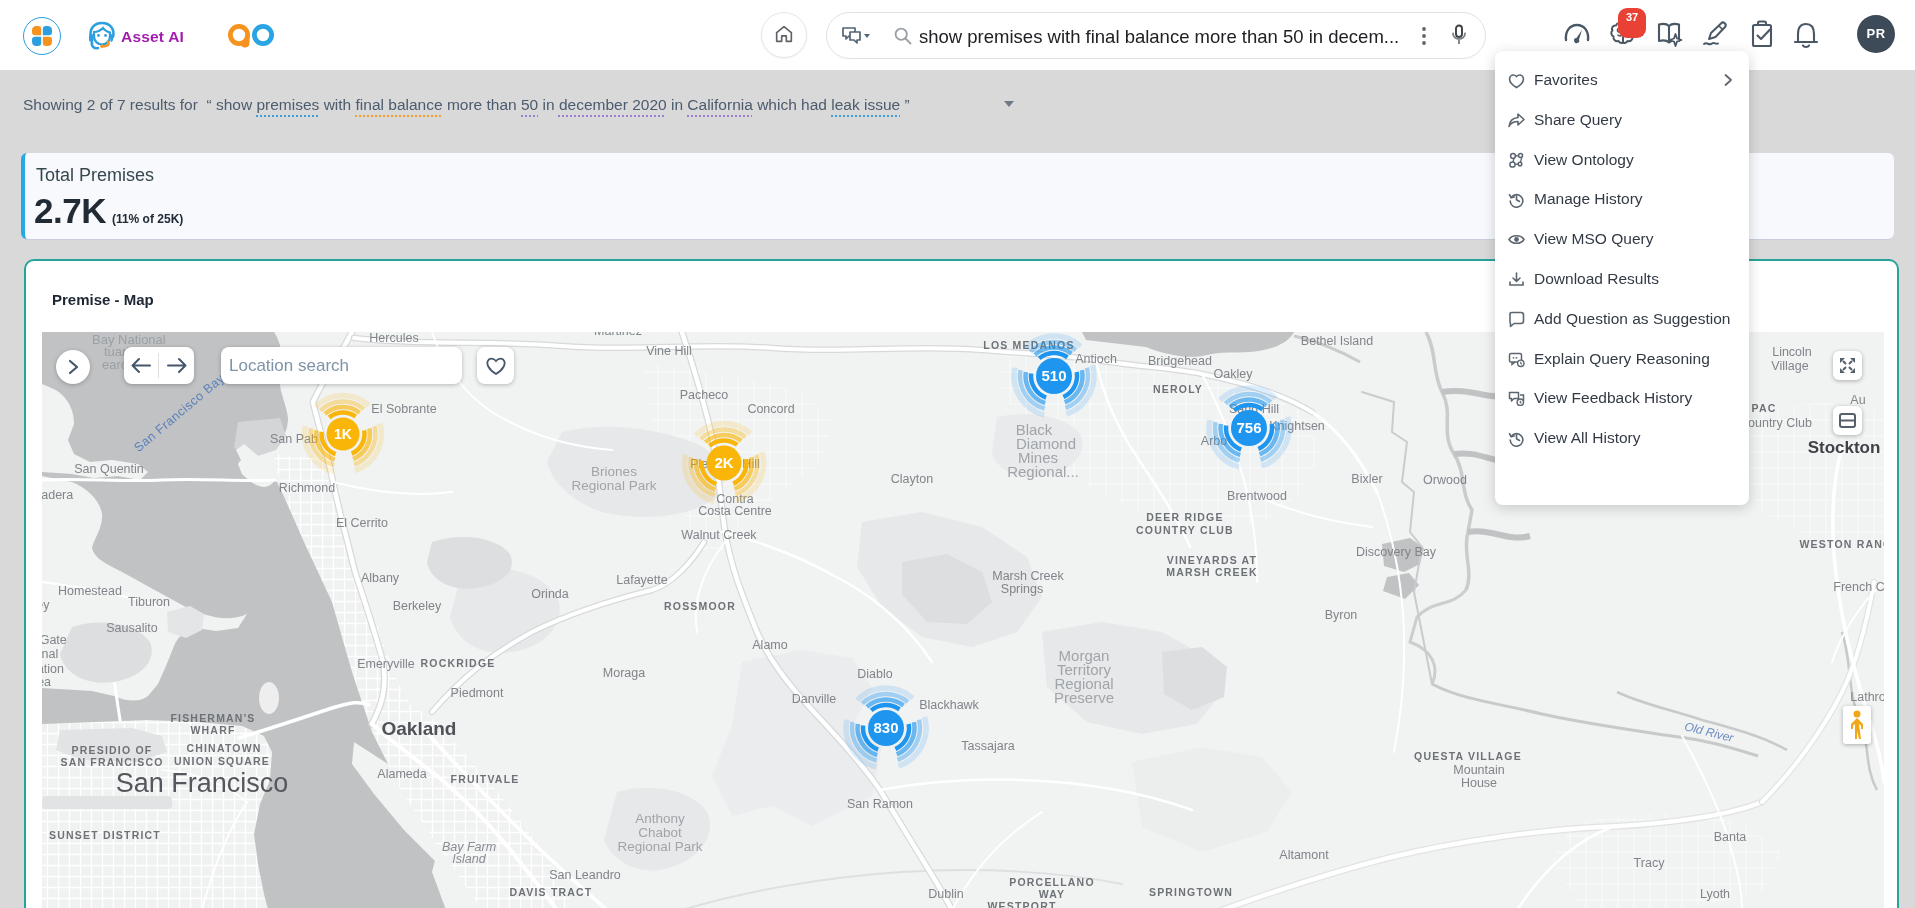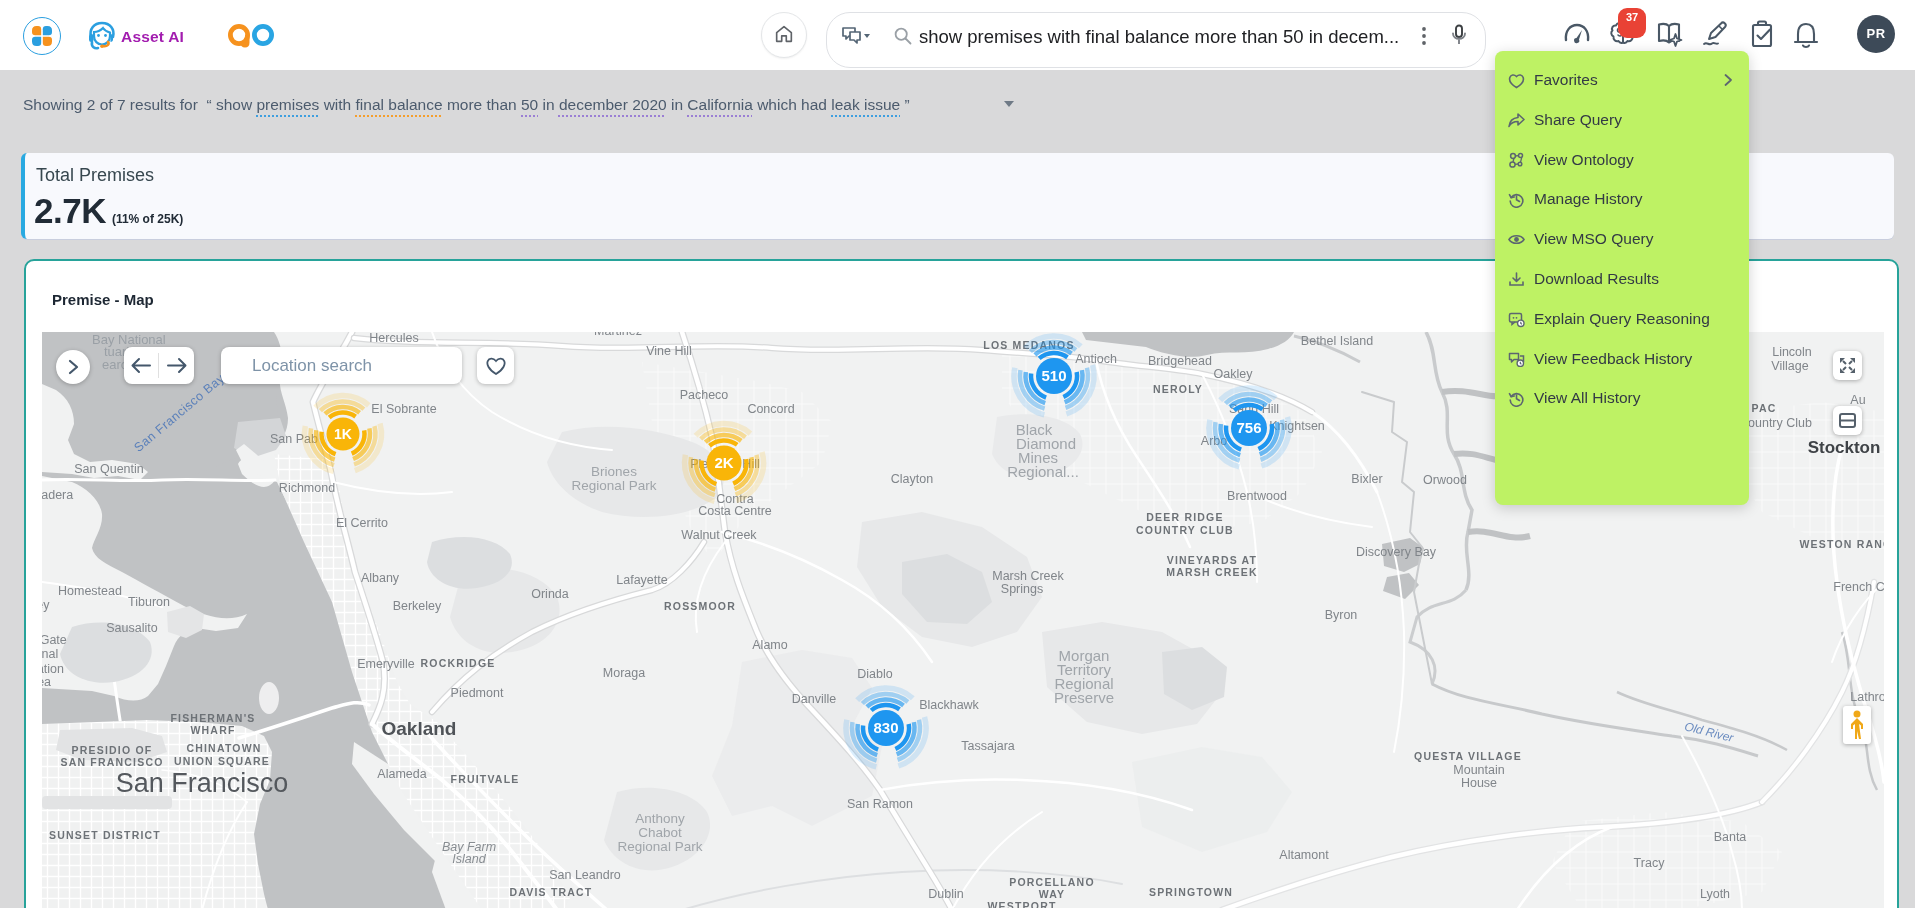--- a/index.html
+++ b/index.html
@@ -4,21 +4,21 @@
 <style>
 * { margin:0; padding:0; box-sizing:border-box; }
 html,body { width:1915px; height:908px; overflow:hidden; font-family:"Liberation Sans", sans-serif; background:#d9d9da; }
 .abs { position:absolute; }
 
 
 .nav { position:absolute; left:0; top:0; width:1915px; height:70px; background:#ffffff; z-index:5; }
 .logoCircle { position:absolute; left:23px; top:17px; width:38px; height:38px; border:1.6px solid #2b9fe0; border-radius:50%; }
 .brand { position:absolute; left:121px; top:28px; font-size:15.5px; font-weight:bold; color:#a21caf; letter-spacing:.2px; }
 .homeBtn { position:absolute; left:761px; top:12px; width:46px; height:46px; border:1px solid #e4e6e8; border-radius:50%; box-shadow:0 1px 2px rgba(0,0,0,.06); background:#fff; }
-.searchPill { position:absolute; left:826px; top:12px; width:660px; height:56px; background:#fff; border:1px solid #dfe1e5; border-radius:24px; }
+.searchPill { position:absolute; left:826px; top:12px; width:660px; height:47px; background:#fff; border:1px solid #dfe1e5; border-radius:24px; }
 .spText { position:absolute; left:92px; top:13px; font-size:18.5px; color:#202124; white-space:nowrap; }
 .avatar { position:absolute; left:1857px; top:15px; width:38px; height:38px; border-radius:50%; background:#3d4a58; color:#fff; font-size:13px; font-weight:bold; text-align:center; line-height:38px; letter-spacing:.5px; }
 .navIcon { position:absolute; top:17px; width:34px; height:34px; }
 .badge { position:absolute; left:1618px; top:8px; min-width:28px; height:30px; background:#e94235; border-radius:9px; color:#fff; font-size:11px; font-weight:bold; text-align:center; line-height:18px; padding:0 6px; z-index:6; }
 
 
 .summary { position:absolute; left:23px; top:96px; font-size:15.5px; font-weight:normal; color:#4c5b6d; white-space:nowrap; }
 .summary .u-b { text-decoration:underline dotted #3f9fdf 2px; text-underline-offset:5px; }
 .summary .u-o { text-decoration:underline dotted #f59e2c 2px; text-underline-offset:5px; }
 .summary .u-p { text-decoration:underline dotted #9b7fd4 2px; text-underline-offset:5px; }
@@ -32,28 +32,28 @@
 
 
 .panel { position:absolute; left:24px; top:259px; width:1875px; height:660px; background:#ffffff; border:2px solid #27a39a; border-radius:10px; }
 .ptitle { position:absolute; left:26px; top:30px; font-size:15px; font-weight:bold; color:#1d2733; }
 .map { position:absolute; left:16px; top:71px; width:1842px; height:578px; background:#f1f2f2; overflow:hidden; }
 
 
 .mc-chev { position:absolute; left:14px; top:18px; width:34px; height:34px; background:#fff; border-radius:50%; box-shadow:0 1px 4px rgba(0,0,0,.25); }
 .mc-arrows { position:absolute; left:82px; top:15px; width:70px; height:37px; background:#fff; border-radius:8px; box-shadow:0 1px 4px rgba(0,0,0,.25); }
 .mc-arrows .d { position:absolute; left:34px; top:6px; width:1px; height:25px; background:#e0e0e0; }
-.mc-search { position:absolute; left:179px; top:15px; width:241px; height:37px; background:#fff; border-radius:8px; box-shadow:0 1px 4px rgba(0,0,0,.25); font-size:17px; color:#7e93a8; line-height:37px; padding-left:31px; }
+.mc-search { position:absolute; left:179px; top:15px; width:241px; height:37px; background:#fff; border-radius:8px; box-shadow:0 1px 4px rgba(0,0,0,.25); font-size:17px; color:#7e93a8; line-height:37px; padding-left:8px; }
 .mc-heart { position:absolute; left:435px; top:15px; width:37px; height:37px; background:#fff; border-radius:8px; box-shadow:0 1px 4px rgba(0,0,0,.25); }
 .mc-fs { position:absolute; left:1791px; top:19px; width:29px; height:29px; background:#fff; border-radius:6px; box-shadow:0 1px 4px rgba(0,0,0,.3); }
 .mc-layers { position:absolute; left:1791px; top:74px; width:29px; height:29px; background:#fff; border-radius:6px; box-shadow:0 1px 4px rgba(0,0,0,.3); }
 .mc-peg { position:absolute; left:1801px; top:374px; width:28px; height:38px; background:#fff; border-radius:3px; box-shadow:0 1px 4px rgba(0,0,0,.3); }
 
 
-.menu { position:absolute; left:1495px; top:51px; width:254px; height:454px; background:#bef264; border-radius:8px; box-shadow:0 3px 14px rgba(0,0,0,.18); z-index:10; padding-top:10px; }
+.menu { position:absolute; left:1495px; top:51px; width:254px; height:454px; background:#ffffff; border-radius:8px; box-shadow:0 3px 14px rgba(0,0,0,.18); z-index:10; padding-top:10px; }
 .mi { position:relative; height:39.8px; }
 .mi .ico { position:absolute; left:13px; top:11px; width:17px; height:17px; }
 .mi .txt { position:absolute; left:39px; top:10px; font-size:15.5px; color:#333a45; white-space:nowrap; }
 .mi .chev { position:absolute; left:225px; top:11px; width:16px; height:16px; }
 </style>
 </head>
 <body>
 
 <div class="nav">
   <div class="logoCircle"></div>
@@ -509,20 +509,26 @@
     </div>
     <div class="mi">
       <svg class="ico" viewBox="0 0 17 17">
         <path d="M8.5 2 L8.5 10 M5 7 L8.5 10.5 L12 7" fill="none" stroke="#5c6670" stroke-width="1.6" stroke-linecap="round" stroke-linejoin="round"></path>
         <path d="M2 11 L2 14 L15 14 L15 11" fill="none" stroke="#5c6670" stroke-width="1.6" stroke-linecap="round"></path>
       </svg>
       <div class="txt">Download Results</div>
     </div>
     <div class="mi">
       <svg class="ico" viewBox="0 0 17 17">
+        <path d="M2 3 C2 2 3 1.5 4 1.5 L13 1.5 C14.5 1.5 15.5 2.5 15.5 4 L15.5 10 C15.5 11.5 14.5 12.5 13 12.5 L6 12.5 L2.5 15.5 L2.5 12.5 C2.2 12.5 2 11.5 2 10.5 Z" fill="none" stroke="#5c6670" stroke-width="1.6" stroke-linejoin="round"></path>
+      </svg>
+      <div class="txt">Add Question as Suggestion</div>
+    </div>
+    <div class="mi">
+      <svg class="ico" viewBox="0 0 17 17">
         <rect x="1.5" y="2.5" width="12" height="8.5" rx="1.5" fill="none" stroke="#5c6670" stroke-width="1.5"></rect>
         <path d="M4 11 L4 13.5 L7 11" fill="none" stroke="#5c6670" stroke-width="1.5"></path>
         <circle cx="5.5" cy="6.8" r=".9" fill="#5c6670"></circle>
         <circle cx="8.5" cy="6.8" r=".9" fill="#5c6670"></circle>
         <circle cx="12.8" cy="12.3" r="3.2" fill="#fff" stroke="#5c6670" stroke-width="1.4"></circle>
         <path d="M12.8 10.8 L12.8 12.5 L14 13.3" fill="none" stroke="#5c6670" stroke-width="1.2"></path>
       </svg>
       <div class="txt">Explain Query Reasoning</div>
     </div>
     <div class="mi">

